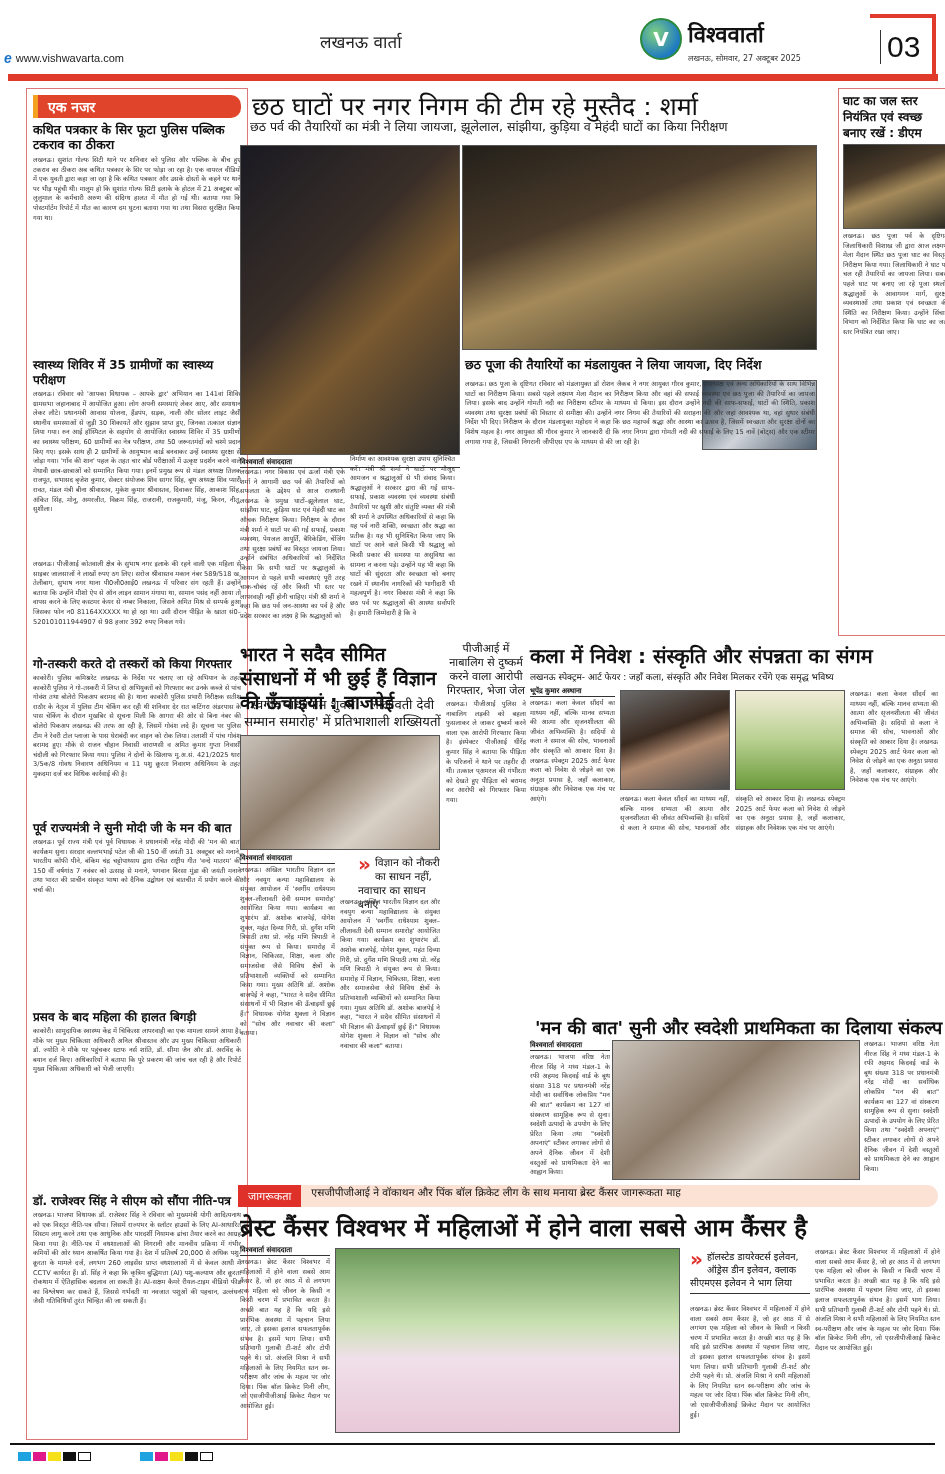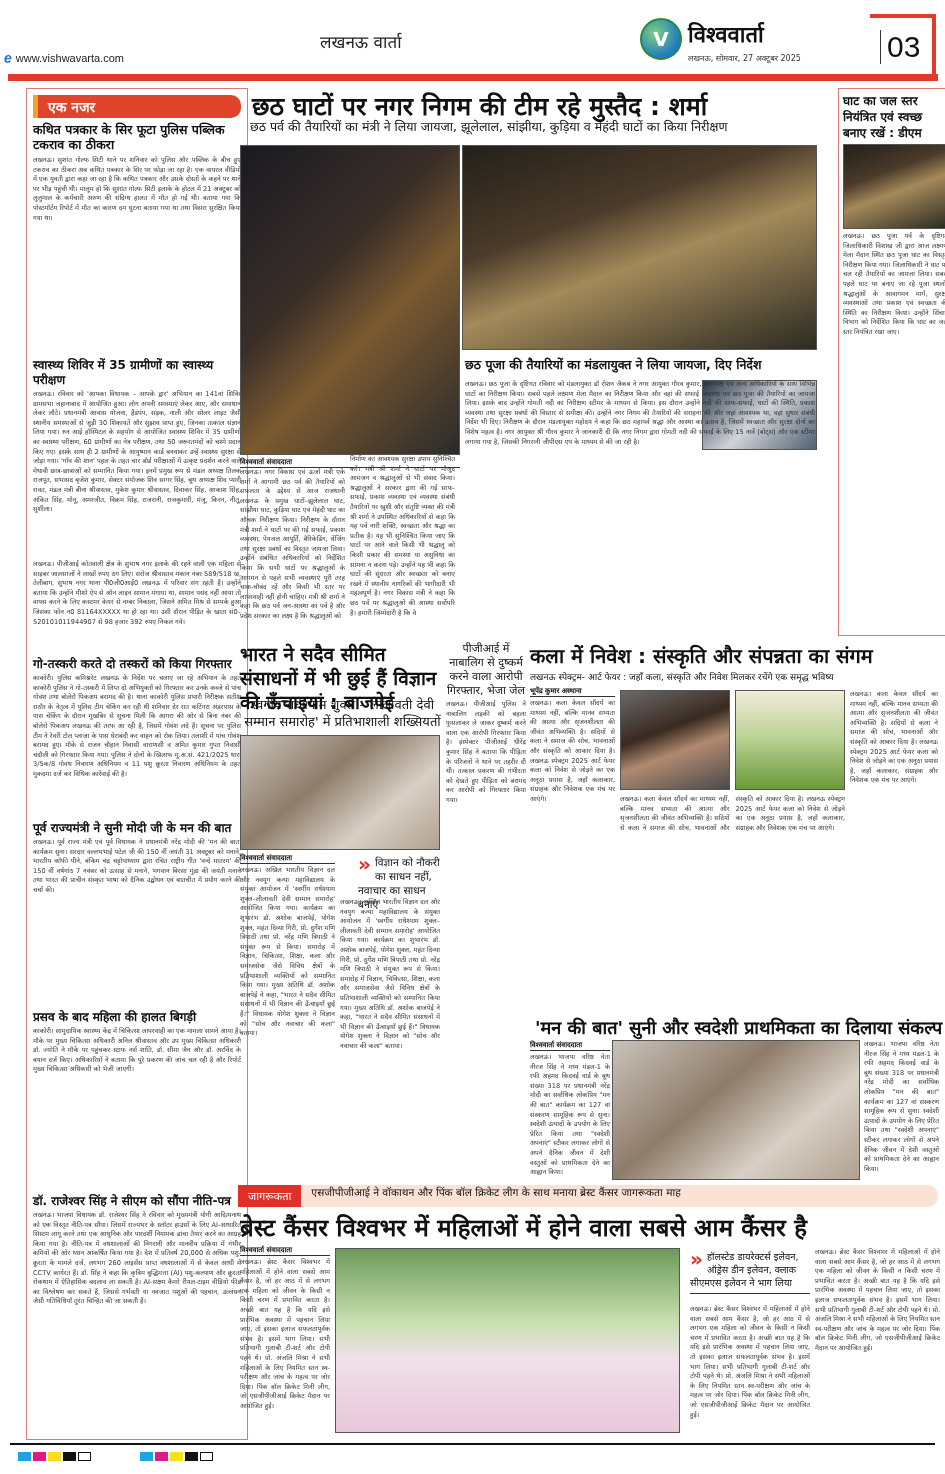--- a/index.html
+++ b/index.html
@@ -13,21 +13,21 @@
 .brand-date{left:688px;top:52px;font-size:8px;color:#333}
 .pgbox{left:870px;top:14px;width:66px;height:66px;border-top:4px solid #e03a2a;border-right:4px solid #e03a2a}
 .pgnum{left:880px;top:30px;font-size:30px;font-family:"Liberation Sans",sans-serif;border-left:1px solid #333;padding-left:6px}
 .redbar{left:8px;top:74px;width:930px;height:7px;background:#e03a2a}
 .frame{border:1.5px solid #d77;margin-left:16px;}
 .leftcol{left:10px;top:88px;width:222px;height:1352px}
 .tag{background:#e0452b;color:#fff;font-weight:bold;font-size:14px;padding:2px 10px;border-radius:0 10px 10px 0;border-left:5px solid #f4a020}
 .tiny{font-size:6.6px;line-height:9.6px;color:#333;text-align:justify}
 .h2{font-weight:bold;font-size:12.5px;line-height:15px;color:#111}
 .h3{font-weight:bold;font-size:12px;line-height:15px;color:#111;margin:2px 0}
-.main-title{left:252px;top:88px;font-size:25px;font-weight:bold;white-space:nowrap}
+.main-title{left:252px;top:88px;font-size:25px;font-weight:normal;white-space:nowrap}
 .main-sub{left:250px;top:118px;font-size:12.5px;white-space:nowrap}
 .photo{background:linear-gradient(135deg,#1a1a22,#3a2f28 40%,#7a5a30 60%,#2a2a2a);border:1px solid #555}
 .photo2{background:linear-gradient(160deg,#23201a,#4b3b2a 35%,#a48a5a 55%,#2b2a22)}
 .photo3{background:linear-gradient(140deg,#c9c2ba,#8e7c6a 40%,#d8d0c6 70%,#b0a090)}
 .photo4{background:linear-gradient(180deg,#6c9a5a,#c8e0b0 40%,#f0e0ea 60%,#e8c8d8)}
 .caption{font-size:10.5px;font-weight:bold;line-height:13px}
 .byline{font-size:7px;font-weight:bold;border-bottom:1px solid #333;padding-bottom:1px;margin-bottom:2px}
 .h-lg{font-size:19px;line-height:24px;font-weight:bold}
 .h-md{font-size:13px;line-height:17px}
 .quote{font-size:10.5px;line-height:14px}
@@ -96,21 +96,21 @@
 <div class="abs h-md" style="left:240px;top:696px;width:205px;text-align:center">स्वर्गीय राधेश्याम शुक्ल – लीलावती देवी सम्मान समारोह' में प्रतिभाशाली शख्सियतों का सम्मान</div>
 <div class="abs photo photo3" style="left:240px;top:735px;width:200px;height:115px"></div>
 <div class="abs" style="left:240px;top:853px;width:95px">
   <div class="byline">विश्ववार्ता संवाददाता</div>
   <p class="tiny" style="height:280px;overflow:hidden">लखनऊ। अखिल भारतीय विज्ञान दल और नवयुग कन्या महाविद्यालय के संयुक्त आयोजन में 'स्वर्गीय राधेश्याम शुक्ल–लीलावती देवी सम्मान समारोह' आयोजित किया गया। कार्यक्रम का शुभारंभ डॉ. अशोक बाजपेई, योगेश शुक्ल, महंत दिव्या गिरी, प्रो. दुर्गेश मणि त्रिपाठी तथा प्रो. नरेंद्र मणि त्रिपाठी ने संयुक्त रूप से किया। समारोह में विज्ञान, चिकित्सा, शिक्षा, कला और समाजसेवा जैसे विविध क्षेत्रों के प्रतिभाशाली व्यक्तियों को सम्मानित किया गया। मुख्य अतिथि डॉ. अशोक बाजपेई ने कहा, "भारत ने सदैव सीमित संसाधनों में भी विज्ञान की ऊँचाइयाँ छुई हैं।" विधायक योगेश शुक्ला ने विज्ञान को "सोच और नवाचार की कला" बताया।</p>
 </div>
 <div class="abs quote" style="left:358px;top:855px;width:90px">विज्ञान को नौकरी का साधन नहीं, नवाचार का साधन बनाएं</div>
 <p class="abs tiny" style="left:340px;top:898px;width:100px;height:280px;overflow:hidden">लखनऊ। अखिल भारतीय विज्ञान दल और नवयुग कन्या महाविद्यालय के संयुक्त आयोजन में 'स्वर्गीय राधेश्याम शुक्ल–लीलावती देवी सम्मान समारोह' आयोजित किया गया। कार्यक्रम का शुभारंभ डॉ. अशोक बाजपेई, योगेश शुक्ल, महंत दिव्या गिरी, प्रो. दुर्गेश मणि त्रिपाठी तथा प्रो. नरेंद्र मणि त्रिपाठी ने संयुक्त रूप से किया। समारोह में विज्ञान, चिकित्सा, शिक्षा, कला और समाजसेवा जैसे विविध क्षेत्रों के प्रतिभाशाली व्यक्तियों को सम्मानित किया गया। मुख्य अतिथि डॉ. अशोक बाजपेई ने कहा, "भारत ने सदैव सीमित संसाधनों में भी विज्ञान की ऊँचाइयाँ छुई हैं।" विधायक योगेश शुक्ला ने विज्ञान को "सोच और नवाचार की कला" बताया।</p>
 
 <div class="abs" style="left:446px;top:642px;width:80px;font-size:11px;line-height:14px;text-align:center">पीजीआई में नाबालिग से दुष्कर्म करने वाला आरोपी गिरफ्तार, भेजा जेल</div>
-<p class="abs tiny" style="left:446px;top:700px;width:80px;height:320px;overflow:hidden">लखनऊ। पीजीआई पुलिस ने नाबालिग लड़की को बहला फुसलाकर ले जाकर दुष्कर्म करने वाला एक आरोपी गिरफ्तार किया है। इंस्पेक्टर पीजीआई धीरेंद्र कुमार सिंह ने बताया कि पीड़िता के परिजनों ने थाने पर तहरीर दी थी। तत्काल प्रकरण की गंभीरता को देखते हुए पीड़िता को बरामद कर आरोपी को गिरफ्तार किया गया।</p>
+<p class="abs tiny" style="left:446px;top:700px;width:80px;height:320px;overflow:hidden">लखनऊ। पीजीआई पुलिस ने नाबालिग लड़की को बहला फुसलाकर ले जाकर दुष्कर्म करने वाला एक आरोपी गिरफ्तार किया है। इंस्पेक्टर पीजीआई धीरेंद्र कुमार सिंह ने बताया कि पीड़िता के परिजनों ने थाने पर तहरीर दी थी। तत्काल प्अमरज की गंभीरता को देखते हुए पीड़िता को बरामद कर आरोपी को गिरफ्तार किया गया।</p>
 
 <div class="abs" style="left:530px;top:642px;width:410px;font-size:20px;font-weight:bold;white-space:nowrap">कला में निवेश : संस्कृति और संपन्नता का संगम</div>
 <div class="abs" style="left:530px;top:670px;width:410px;font-size:9px;white-space:nowrap;overflow:hidden">लखनऊ स्पेक्ट्रम- आर्ट फेयर : जहाँ कला, संस्कृति और निवेश मिलकर रचेंगे एक समृद्ध भविष्य</div>
 <div class="abs" style="left:530px;top:686px;width:85px">
   <div class="byline">भूपेंद्र कुमार अस्थाना</div>
   <p class="tiny" style="height:320px;overflow:hidden">लखनऊ। कला केवल सौंदर्य का माध्यम नहीं, बल्कि मानव सभ्यता की आत्मा और सृजनशीलता की जीवंत अभिव्यक्ति है। सदियों से कला ने समाज की सोच, भावनाओं और संस्कृति को आकार दिया है। लखनऊ स्पेक्ट्रम 2025 आर्ट फेयर कला को निवेश से जोड़ने का एक अनूठा प्रयास है, जहाँ कलाकार, संग्राहक और निवेशक एक मंच पर आएंगे।</p>
 </div>
 <div class="abs photo" style="left:620px;top:690px;width:110px;height:100px;background:linear-gradient(160deg,#6a6a6a,#3a2a20 40%,#b08a70 60%,#4a4a4a)"></div>
 <div class="abs photo" style="left:735px;top:690px;width:110px;height:100px;background:linear-gradient(180deg,#f2ecd8,#b8d090 50%,#6a9a3a)"></div>
 <p class="abs tiny" style="left:620px;top:795px;width:225px;height:215px;overflow:hidden;column-count:2;column-gap:6px">लखनऊ। कला केवल सौंदर्य का माध्यम नहीं, बल्कि मानव सभ्यता की आत्मा और सृजनशीलता की जीवंत अभिव्यक्ति है। सदियों से कला ने समाज की सोच, भावनाओं और संस्कृति को आकार दिया है। लखनऊ स्पेक्ट्रम 2025 आर्ट फेयर कला को निवेश से जोड़ने का एक अनूठा प्रयास है, जहाँ कलाकार, संग्राहक और निवेशक एक मंच पर आएंगे।</p>

